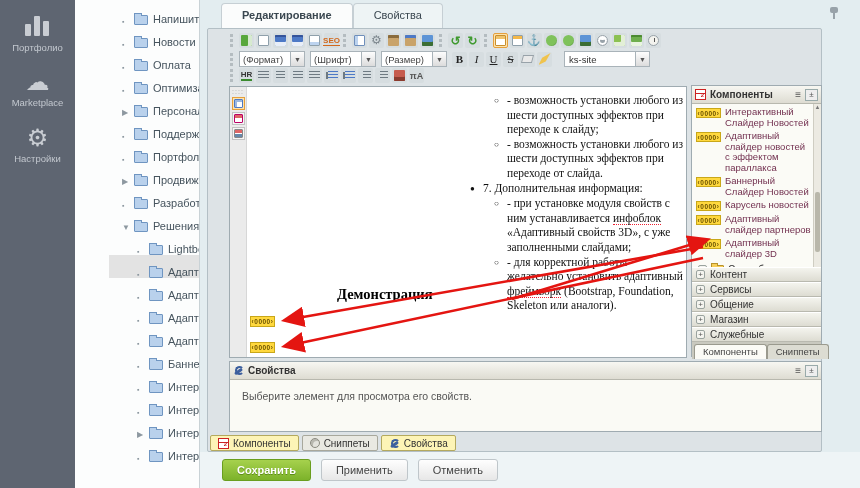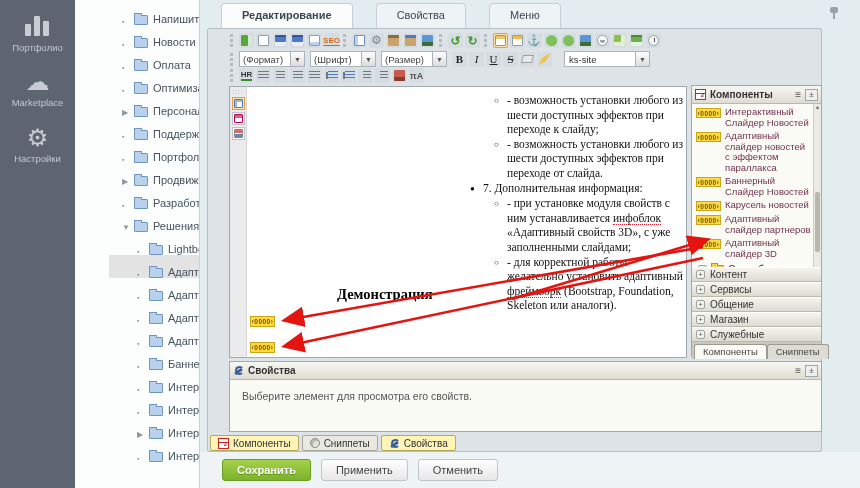--- a/index.html
+++ b/index.html
@@ -21,21 +21,21 @@
   .trow.selected { background:#e3e3e3; }
   .tmark { width:12px; font-size:7px; color:#8d98a0; flex:0 0 12px; }
   .trow[data-marker="dot"] .tmark::before{ content:"▪"; }
   .trow[data-marker="closed"] .tmark::before{ content:"▶"; font-size:8px; }
   .trow[data-marker="open"] .tmark::before{ content:"▼"; font-size:8px; }
   .tfolder { width:14px; height:10px; background:#b9d1ec; border:1px solid #6f95c1; border-radius:1px; position:relative; flex:0 0 14px; margin-right:5px; }
   .tfolder::before { content:""; position:absolute; left:-1px; top:-3px; width:6px; height:2px; background:#b9d1ec; border:1px solid #6f95c1; border-bottom:none; }
   .tlabel { font-size:11px; color:#46545e; overflow:hidden; }
 
   
-  .tabbar { position:absolute; left:207px; top:3px; height:26px; display:flex; gap:23px;padding-left:14px; }
+  .tabbar { position:absolute; left:207px; top:3px; height:26px; display:flex; gap:0;padding-left:14px; }
   .tab { padding:5px 20px 0; border:1px solid #c6cfd4; border-bottom:none; border-radius:4px 4px 0 0; background:#eef4f5; color:#3a4750; cursor:pointer; }
   .tab.active { background:#fbfcfc; font-weight:bold; }
   .pin { position:absolute; width:12px; height:14px; cursor:pointer; }
   .pin::before { content:""; position:absolute; left:2px; top:1px; width:8px; height:6px; background:#98a2a9; border-radius:2px; }
   .pin::after { content:""; position:absolute; left:5px; top:7px; width:2px; height:6px; background:#98a2a9; }
   .pin.top { right:20px; top:6px; } .pin.bottom { right:22px; bottom:10px; }
 
   
   .shell { position:absolute; left:207px; top:28px; width:615px; height:424px; background:#dde3e6; border:1px solid #b3bfc5; border-radius:2px; }
 
@@ -290,21 +290,20 @@
     <div class="trow lvl2" data-marker="dot">
       <span class="tmark"></span>
       <span class="tfolder"></span>
       <span class="tlabel">Интерактивный с</span>
     </div>
   </div>
 
 <div class="tabbar">
   <div class="tab active">Редактирование</div>
   <div class="tab">Свойства</div>
-  <div class="tab">Меню</div>
 </div>
 <div class="pin top"></div>
 <div class="pin bottom"></div>
 
 <div class="shell">
 
   <div class="tbar tb1">
     <span class="grip"></span>
     <span class="ti">
         <span class="ico i-exit"></span>

